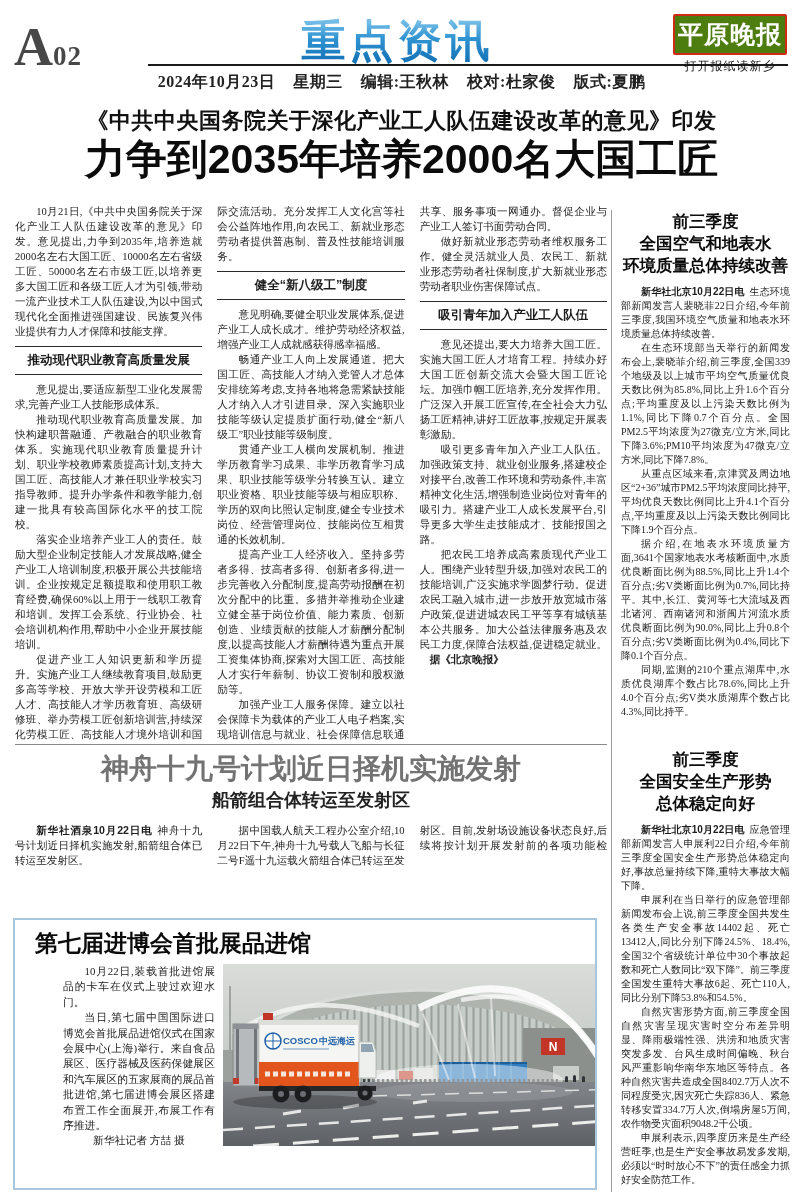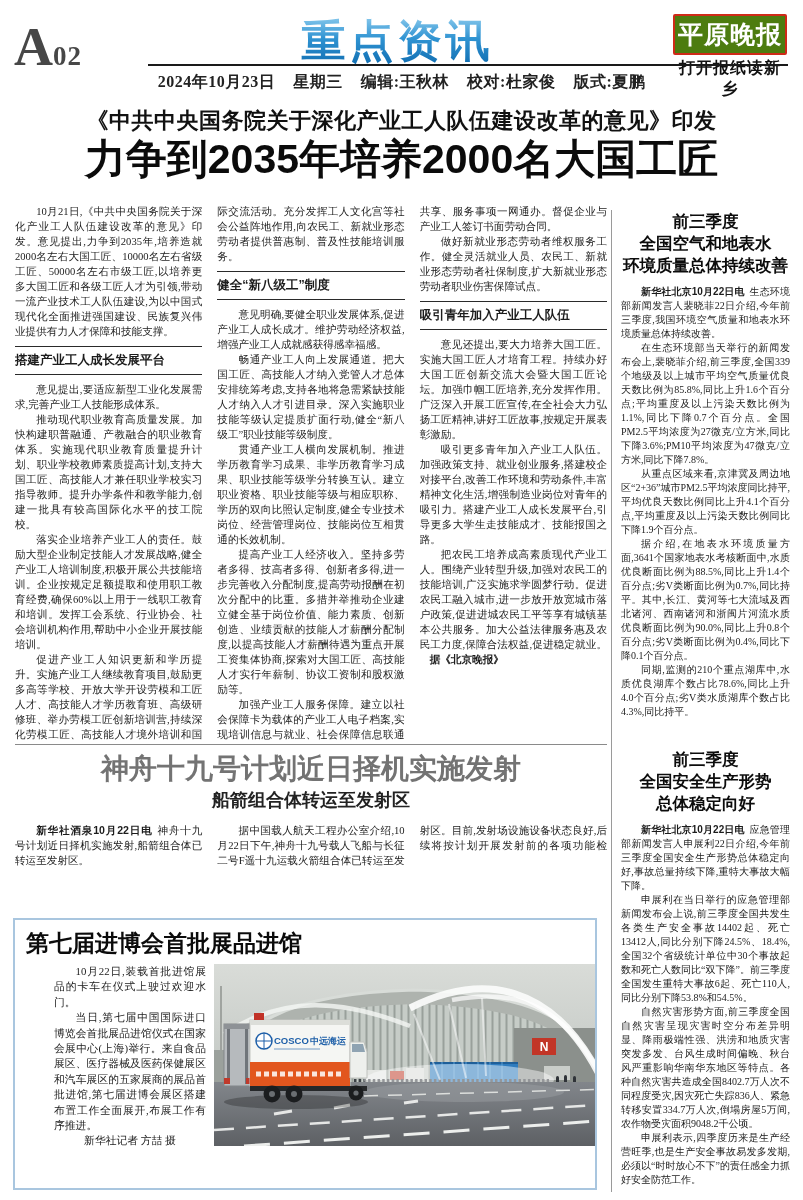--- a/index.html
+++ b/index.html
@@ -13,40 +13,40 @@
   .pagenum .num{font-size:27px;font-weight:700;letter-spacing:1px;}
   .section-title{position:absolute;left:0;right:8px;top:12px;text-align:center;
       font-family:"Liberation Sans","DejaVu Sans",sans-serif;font-weight:900;
       font-size:44px;letter-spacing:4px;color:#1273bb;
       background:linear-gradient(180deg,#9bd4f2 0%,#2f93d2 45%,#0a66ab 100%);
       -webkit-background-clip:text;background-clip:text;-webkit-text-fill-color:transparent;}
   .masthead{position:absolute;right:14px;top:14px;width:118px;text-align:center;}
   .masthead .logo{font-size:25px;font-weight:900;color:#cf2a18;font-family:"Liberation Serif",serif;
       letter-spacing:1px;border:2px solid #cf2a18;padding:2px 3px;display:inline-block;
       background:#4d7c0f;color:#fff;border-radius:2px;}
-  .masthead .tagline{margin-top:3px;font-size:16px;font-weight:700;letter-spacing:1px;
+  .masthead .tagline{margin-top:3px;font-size:12px;font-weight:400;letter-spacing:1px;
       font-family:"Liberation Sans",sans-serif;color:#111;}
   .header-rule{position:absolute;left:148px;right:15px;top:64px;height:2px;background:#1a1a1a;}
   .dateline{position:absolute;left:0;right:0;top:72px;text-align:center;font-size:16px;
       font-weight:700;letter-spacing:.5px;color:#222;}
   .dateline span{margin:0 9px;}
 
   
   .kicker{position:absolute;left:0;right:0;top:106px;text-align:center;
       font-size:22px;font-weight:900;letter-spacing:.5px;color:#111;}
   .headline{position:absolute;left:0;right:0;top:132px;text-align:center;
       font-family:"Liberation Sans","DejaVu Sans",sans-serif;
       font-size:41px;font-weight:900;letter-spacing:0px;color:#0b0b0b;}
   .main-cols{position:absolute;left:15px;top:204px;width:592px;height:538px;
       column-count:3;column-gap:15px;column-fill:auto;overflow:hidden;
       font-size:10.6px;line-height:15px;text-align:justify;}
   .main-cols p{margin:0;text-indent:2em;}
   .subhead{break-inside:avoid;-webkit-column-break-inside:avoid;margin:7px 0;
       padding:6px 0;border-top:1.5px solid #2a2a2a;border-bottom:1.5px solid #2a2a2a;
-      font-family:"Liberation Sans",sans-serif;font-weight:700;
+      text-align:center;font-family:"Liberation Sans",sans-serif;font-weight:700;
       font-size:12.5px;text-indent:0 !important;}
   .attr{font-weight:700;font-family:Liberation Mono, monospace;margin-left:10px;}
 
   
   .v-rule{position:absolute;left:611px;top:210px;width:1px;height:982px;background:#9a9a9a;}
   .h-rule-mid{position:absolute;left:15px;top:744px;width:592px;height:1px;background:#8a8a8a;}
 
   
   .sidebar{position:absolute;left:621px;width:169px;overflow:hidden;
       font-size:10px;line-height:14px;text-align:justify;}
@@ -61,21 +61,21 @@
   .shenzhou{position:absolute;left:15px;top:752px;width:592px;height:160px;overflow:hidden;}
   .sz-head{font-family:"Liberation Sans",sans-serif;font-weight:900;font-size:28px;
       text-align:center;line-height:33px;color:#737373;}
   .sz-sub{font-size:18px;font-weight:700;text-align:center;line-height:27px;margin-top:2px;color:#222;}
   .sz-cols{margin-top:9px;column-count:3;column-gap:15px;column-fill:auto;height:52px;
       font-size:10.6px;line-height:15px;text-align:justify;overflow:hidden;}
   .sz-cols p{margin:0;text-indent:2em;}
 
   
   .expo-box{position:absolute;left:13px;top:918px;width:584px;height:272px;
-      border:2px solid #a9c6df;box-sizing:border-box;padding:8px 11px 6px 11px;overflow:hidden;}
+      border:2px solid #a9c6df;box-sizing:border-box;padding:8px 11px 6px 20px;overflow:hidden;}
   .expo-head{font-family:"Liberation Sans",sans-serif;font-weight:900;font-size:23px;
       line-height:30px;color:#0b0b0b;}
   .expo-row{display:flex;margin-top:6px;}
   .expo-text{width:152px;flex:none;font-size:10.8px;line-height:15.4px;text-align:justify;margin-left:28px;}
   .expo-text p{margin:0;text-indent:2em;}
   .expo-credit{margin-top:6px;text-align:center;font-size:10.8px;text-indent:0 !important;}
   .photo{flex:none;width:398px;height:182px;margin-left:8px;display:block;background:#cfd3cf;}
 </style>
 </head>
 <body>
@@ -93,21 +93,21 @@
   <div class="header-rule"></div>
   <div class="dateline">
     <span>2024年10月23日</span><span>星期三</span><span>编辑:王秋林</span><span>校对:杜家俊</span><span>版式:夏鹏</span>
   </div>
 
   <div class="kicker">《中共中央国务院关于深化产业工人队伍建设改革的意见》印发</div>
   <div class="headline">力争到2035年培养2000名大国工匠</div>
 
   <div class="main-cols">
     <p>10月21日,《中共中央国务院关于深化产业工人队伍建设改革的意见》印发。意见提出,力争到2035年,培养造就2000名左右大国工匠、10000名左右省级工匠、50000名左右市级工匠,以培养更多大国工匠和各级工匠人才为引领,带动一流产业技术工人队伍建设,为以中国式现代化全面推进强国建设、民族复兴伟业提供有力人才保障和技能支撑。</p>
-    <div class="subhead">搭建产业工人成长发展平台</div>
+    <div class="subhead">推动现代职业教育高质量发展</div>
     <p>意见提出,要适应新型工业化发展需求,完善产业工人技能形成体系。</p>
     <p>推动现代职业教育高质量发展。加快构建职普融通、产教融合的职业教育体系。实施现代职业教育质量提升计划、职业学校教师素质提高计划,支持大国工匠、高技能人才兼任职业学校实习指导教师。提升办学条件和教学能力,创建一批具有较高国际化水平的技工院校。</p>
     <p>落实企业培养产业工人的责任。鼓励大型企业制定技能人才发展战略,健全产业工人培训制度,积极开展公共技能培训。企业按规定足额提取和使用职工教育经费,确保60%以上用于一线职工教育和培训。发挥工会系统、行业协会、社会培训机构作用,帮助中小企业开展技能培训。</p>
     <p>促进产业工人知识更新和学历提升。实施产业工人继续教育项目,鼓励更多高等学校、开放大学开设劳模和工匠人才、高技能人才学历教育班、高级研修班、举办劳模工匠创新培训营,持续深化劳模工匠、高技能人才境外培训和国际交流活动。充分发挥工人文化宫等社会公益阵地作用,向农民工、新就业形态劳动者提供普惠制、普及性技能培训服务。</p>
     <div class="subhead">健全“新八级工”制度</div>
     <p>意见明确,要健全职业发展体系,促进产业工人成长成才。维护劳动经济权益,增强产业工人成就感获得感幸福感。</p>
     <p>畅通产业工人向上发展通道。把大国工匠、高技能人才纳入党管人才总体安排统筹考虑,支持各地将急需紧缺技能人才纳入人才引进目录。深入实施职业技能等级认定提质扩面行动,健全“新八级工”职业技能等级制度。</p>
     <p>贯通产业工人横向发展机制。推进学历教育学习成果、非学历教育学习成果、职业技能等级学分转换互认。建立职业资格、职业技能等级与相应职称、学历的双向比照认定制度,健全专业技术岗位、经营管理岗位、技能岗位互相贯通的长效机制。</p>
     <p>提高产业工人经济收入。坚持多劳者多得、技高者多得、创新者多得,进一步完善收入分配制度,提高劳动报酬在初次分配中的比重。多措并举推动企业建立健全基于岗位价值、能力素质、创新创造、业绩贡献的技能人才薪酬分配制度,以提高技能人才薪酬待遇为重点开展工资集体协商,探索对大国工匠、高技能人才实行年薪制、协议工资制和股权激励等。</p>
     <p>加强产业工人服务保障。建立以社会保障卡为载体的产业工人电子档案,实现培训信息与就业、社会保障信息联通共享、服务事项一网通办。督促企业与产业工人签订书面劳动合同。</p>

